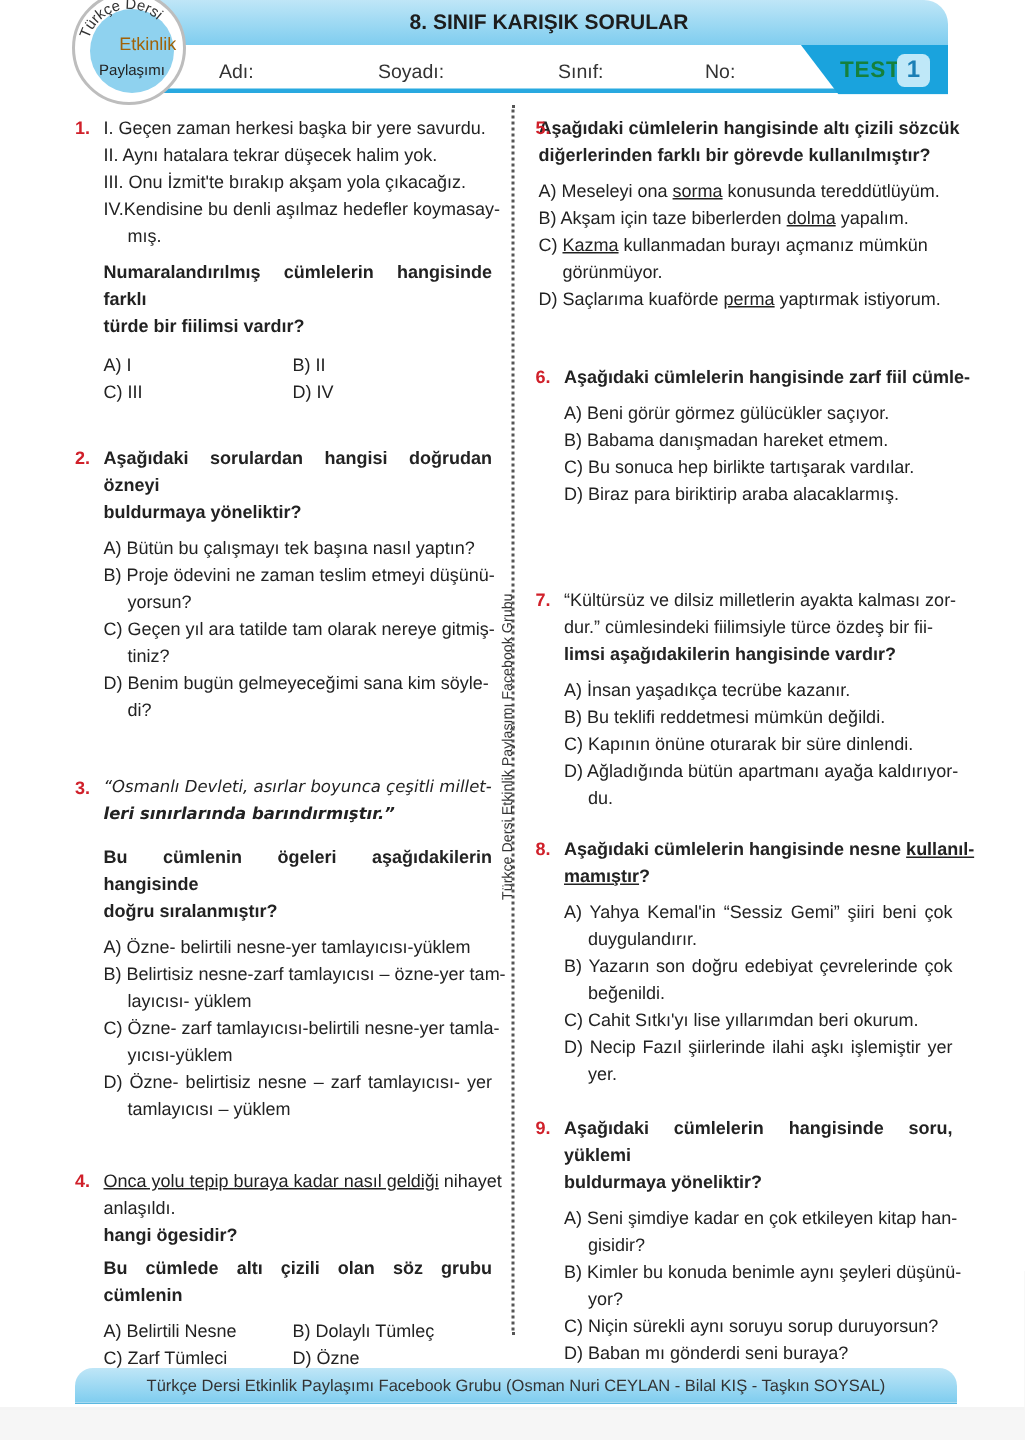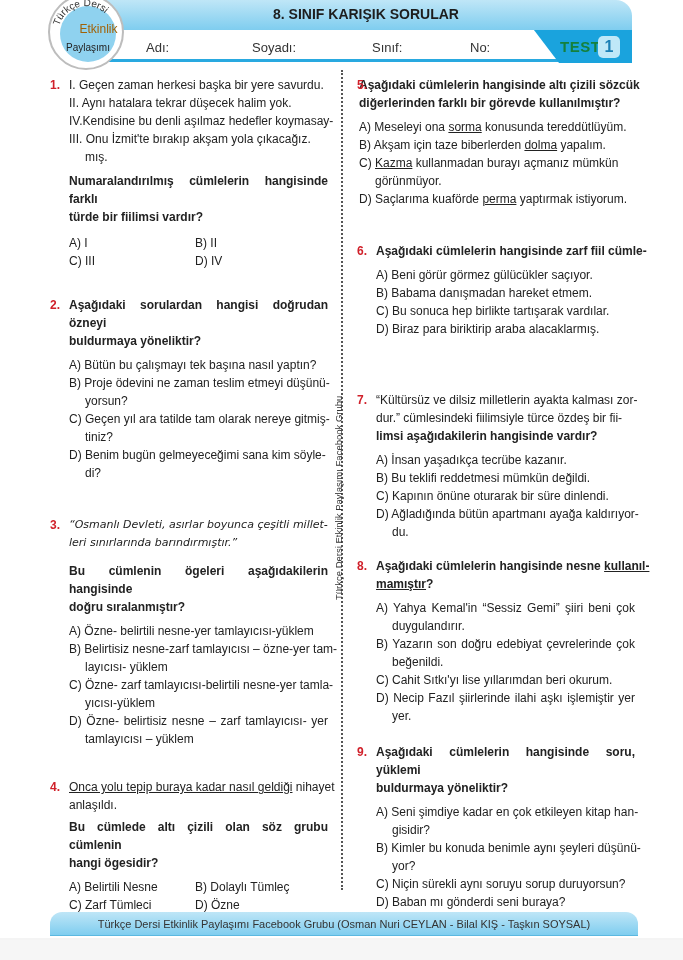--- a/index.html
+++ b/index.html
@@ -75,22 +75,22 @@
   <div class="logo-line2">Paylaşımı</div>
 
   <div class="divider"></div>
   <div class="side-text">Türkçe Dersi Etkinlik Paylaşımı Facebook Grubu</div>
 
   <div class="q" style="left:50px; top:76px; width:278px;">
     <span class="qnum" style="left:0; top:0">1.</span>
     <div style="margin-left:19px">
       <div class="line">I. Geçen zaman herkesi başka bir yere savurdu.</div>
       <div class="line">II. Aynı hatalara tekrar düşecek halim yok.</div>
+      <div class="line">III. Onu İzmit'te bırakıp akşam yola çıkacağız.</div>
       <div class="line">IV.Kendisine bu denli aşılmaz hedefler koymasay-</div>
-      <div class="line">III. Onu İzmit'te bırakıp akşam yola çıkacağız.</div>
       <div class="line" style="padding-left:16px">mış.</div>
       <div class="stem just" style="margin-top:6px">Numaralandırılmış cümlelerin hangisinde farklı</div>
       <div class="stem">türde bir fiilimsi vardır?</div>
       <div class="opt-grid" style="margin-top:8px">
         <div>A) I</div>
         <div>B) II</div>
         <div>C) III</div>
         <div>D) IV</div>
       </div>
     </div>
@@ -118,21 +118,21 @@
             <div style="padding-left:16px">di?</div>
           </div>
       </div>
     </div>
   </div>
 
   <div class="q" style="left:50px; top:516px; width:278px;">
     <span class="qnum">3.</span>
     <div style="margin-left:19px">
       <div class="line" style="font-family:'DejaVu Sans',sans-serif; font-size:11px; font-style:italic;">“Osmanlı Devleti, asırlar boyunca çeşitli millet-</div>
-      <div class="line" style="font-family:'DejaVu Sans',sans-serif; font-size:11px; font-style:italic;">leri sınırlarında barındırmıştır.”</div>
+      <div class="line" style="font-family:'DejaVu Sans',sans-serif; font-size:11px; font-style:italic;font-weight:bold;">leri sınırlarında barındırmıştır.”</div>
       <div class="stem just" style="margin-top:10px">Bu cümlenin ögeleri aşağıdakilerin hangisinde</div>
       <div class="stem">doğru sıralanmıştır?</div>
       <div style="margin-top:6px">
         <div>
             <div class="line">A) Özne- belirtili nesne-yer tamlayıcısı-yüklem</div>
           </div>
         <div>
             <div class="line">B) Belirtisiz nesne-zarf tamlayıcısı – özne-yer tam-</div>
             <div style="padding-left:16px">layıcısı- yüklem</div>
           </div>
@@ -146,22 +146,22 @@
           </div>
       </div>
     </div>
   </div>
 
   <div class="q" style="left:50px; top:778px; width:278px;">
     <span class="qnum">4.</span>
     <div style="margin-left:19px">
       <div class="line"><u>Onca yolu tepip buraya kadar nasıl geldiği</u><span> nihayet</span></div>
       <div>anlaşıldı.</div>
+      <div class="stem">hangi ögesidir?</div>
       <div class="stem just" style="margin-top:4px">Bu cümlede altı çizili olan söz grubu cümlenin</div>
-      <div class="stem">hangi ögesidir?</div>
       <div class="opt-grid" style="margin-top:6px">
         <div>A) Belirtili Nesne</div>
         <div>B) Dolaylı Tümleç</div>
         <div>C) Zarf Tümleci</div>
         <div>D) Özne</div>
       </div>
     </div>
   </div>
 
   <div class="q" style="left:357px; top:76px; width:278px;">

